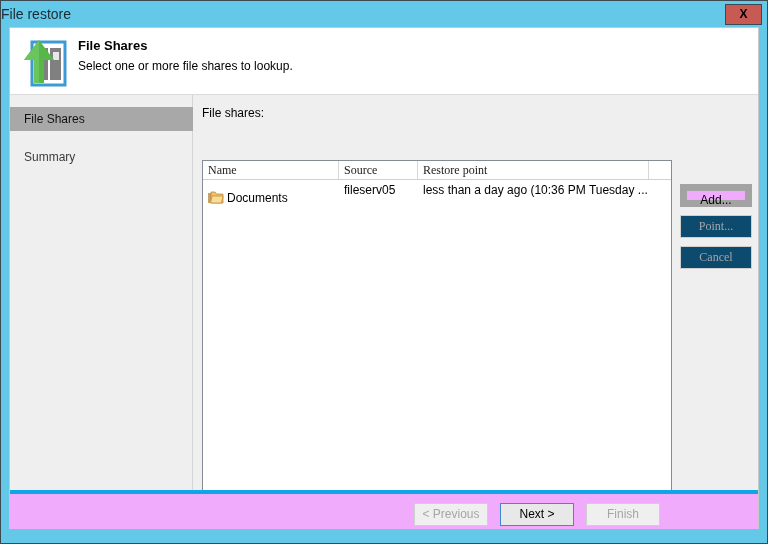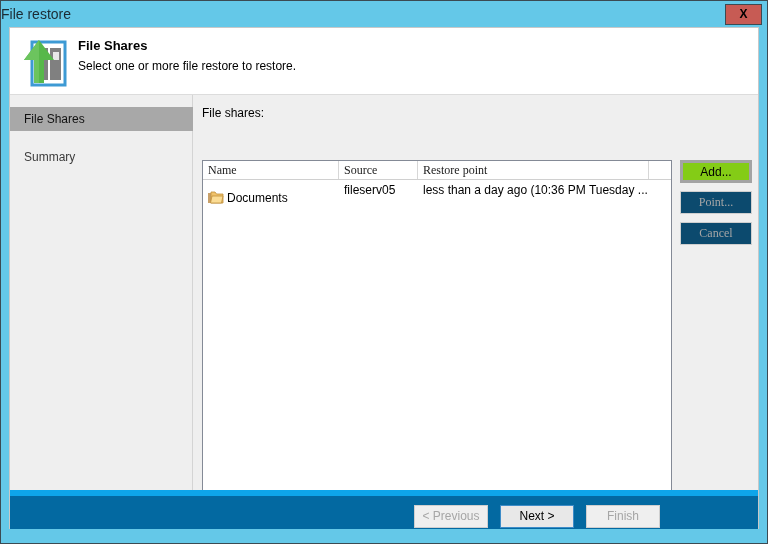--- a/index.html
+++ b/index.html
@@ -267,41 +267,42 @@
     box-sizing: border-box;
     font-family: "Liberation Sans", sans-serif;
     font-size: 12px;
     color: #000000;
     text-align: center;
     line-height: 21px;
     cursor: pointer;
     padding: 0;
   }
   .btn.default-btn {
-    border: 3px solid #a3a3a3;
+    border: 7px solid #a3a3a3;
     line-height: 19px;
-    background: #84cc16;
+    background: #f0abfc;
+    margin-top: 24px;
   }
   .btn.disabled {
     color: #a6a6a6;
     border-color: #cfcfcf;
     background: #0c4a6e;
     cursor: default;
     font-family: Liberation Serif, serif;
   }
 
   
   .footer {
     position: absolute;
     left: 0;
     top: 462px;
     width: 748px;
     height: 39px;
-    border-top: 6px solid #0ea5e9;
-    background: #0369a1;
+    border-top: 4px solid #0ea5e9;
+    background: #f0abfc;
     box-sizing: border-box;
   }
   .fbtn {
     position: absolute;
     top: 9px;
     width: 74px;
     height: 23px;
     background: #e6e6e6;
     border: 1px solid #acacac;
     box-sizing: border-box;
@@ -345,21 +346,21 @@
         <svg width="52" height="56" viewBox="0 0 52 56" xmlns="http://www.w3.org/2000/svg">
           <rect x="14" y="9" width="33" height="43" fill="none" stroke="#3d9ad4" stroke-width="3"></rect>
           <rect x="19" y="15" width="11" height="32" fill="#808080"></rect>
           <rect x="32" y="15" width="11" height="32" fill="#808080"></rect>
           <rect x="35" y="19" width="6" height="8" fill="#e8e8e8"></rect>
           <path d="M16 50 L16 27 L6 27 L21 7 L36 27 L26 27 L26 50 Z" fill="#57b84a"></path>
           <path d="M16 50 L16 27 L6 27 L21 7 L21 50 Z" fill="#6cc45e"></path>
         </svg>
       </div>
       <div class="header-title">File Shares</div>
-      <div class="header-subtitle">Select one or more file restore to restore.</div>
+      <div class="header-subtitle">Select one or more file shares to lookup.</div>
     </div>
 
     <div class="sidebar">
       <div class="sidebar-item selected it0">File Shares</div>
       <div class="sidebar-item it1">Summary</div>
     </div>
 
     <div class="main">
 
       <div class="field-label">File shares:</div>

